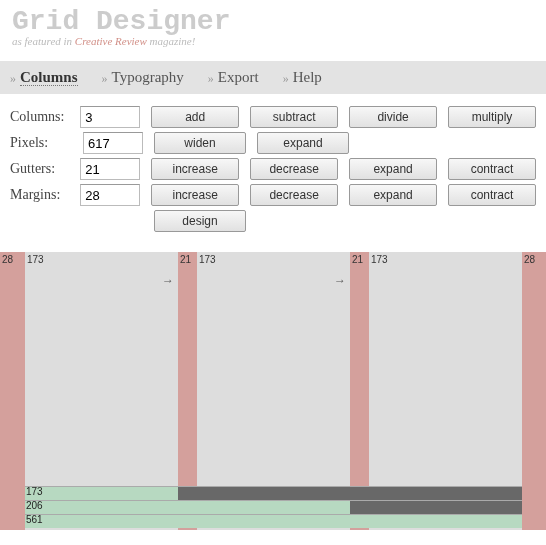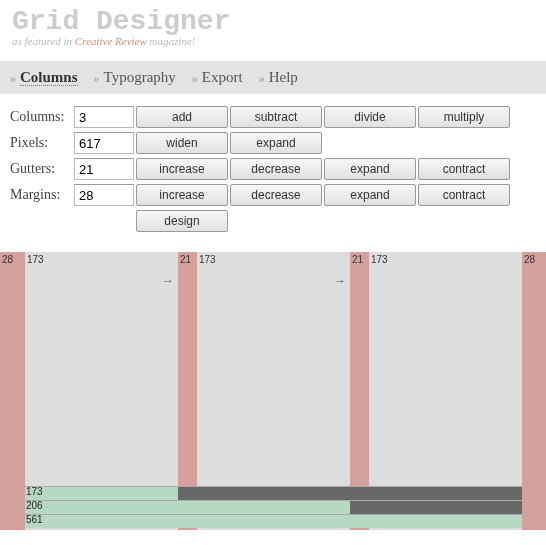--- a/index.html
+++ b/index.html
@@ -1,26 +1,26 @@
 <!DOCTYPE html>
 <html><head>
 <meta charset="utf-8">
 <style>
   * { box-sizing: border-box; margin: 0; padding: 0; }
   body { font-family: Arial, Helvetica, sans-serif; font-size: 13px; color: #333; background: #fff; width: 546px; }
   .header { padding: 6px 12px 2px 12px; }
   .title { font-family: Liberation Mono, monospace; font-size: 28px; font-weight: bold; color: #ccc; letter-spacing: 0px;}
   .tagline { font-family: Georgia, serif; font-size: 11px; font-style: italic; color: #bbb; margin-top: -2px; }
   .tagline .mag { color: #d29088; }
-  .navbar { background: #e3e3e3; margin-top: 12px; padding: 8px 10px; display:flex; align-items:center; gap: 2px;}
+  .navbar { background: #e3e3e3; margin-top: 12px; padding: 8px 10px; display:flex; align-items:center; gap: 10px;}
   .nav-tab { font-family: Georgia, serif; font-size: 15px; color: #555; margin-right: 14px; white-space: nowrap; cursor:pointer;}
   .nav-tab .chev { color: #999; font-size: 12px; margin-right: 4px;}
   .nav-tab.active .lbl { font-weight: bold; color: #333; border-bottom: 1px dotted #777;}
   .controls { padding: 12px 10px 8px 10px; }
-  .row { display: flex; align-items: center; gap: 2px; margin-bottom: 4px;}
+  .row { display: flex; align-items: center; gap: 11px; margin-bottom: 4px;}
   .row-label { width: 62px; font-family: Georgia, serif; font-size: 14px; color: #444;}
   .txt-input { width: 60px; height: 22px; border: 1px solid #bbb; border-top-color:#999; padding: 2px 4px; font-size: 13px; background:#fff;}
   .btn { width: 92px; height: 22px; border: 1px solid #999; background: linear-gradient(#f7f7f7,#e1e1e1); font-size: 12px; color: #333; cursor:pointer; border-radius:2px;}
   .preview { position: relative; width: 546px; height: 278px; background: #ddd; margin-top: 8px; overflow:hidden;}
   .pv-block { position:absolute; top:0; bottom:0;}
   .pv-margin { background: #d4a09c; }
   .pv-gutter { background: #d4a09c; }
   .pv-col { background: #ddd; }
   .pv-label { position:absolute; top:2px; left:2px; font-size:10px; color:#333; font-family: Arial, sans-serif;}
   .arrow { position:absolute; top:20px; right:4px; font-size:12px; color:#555;}

